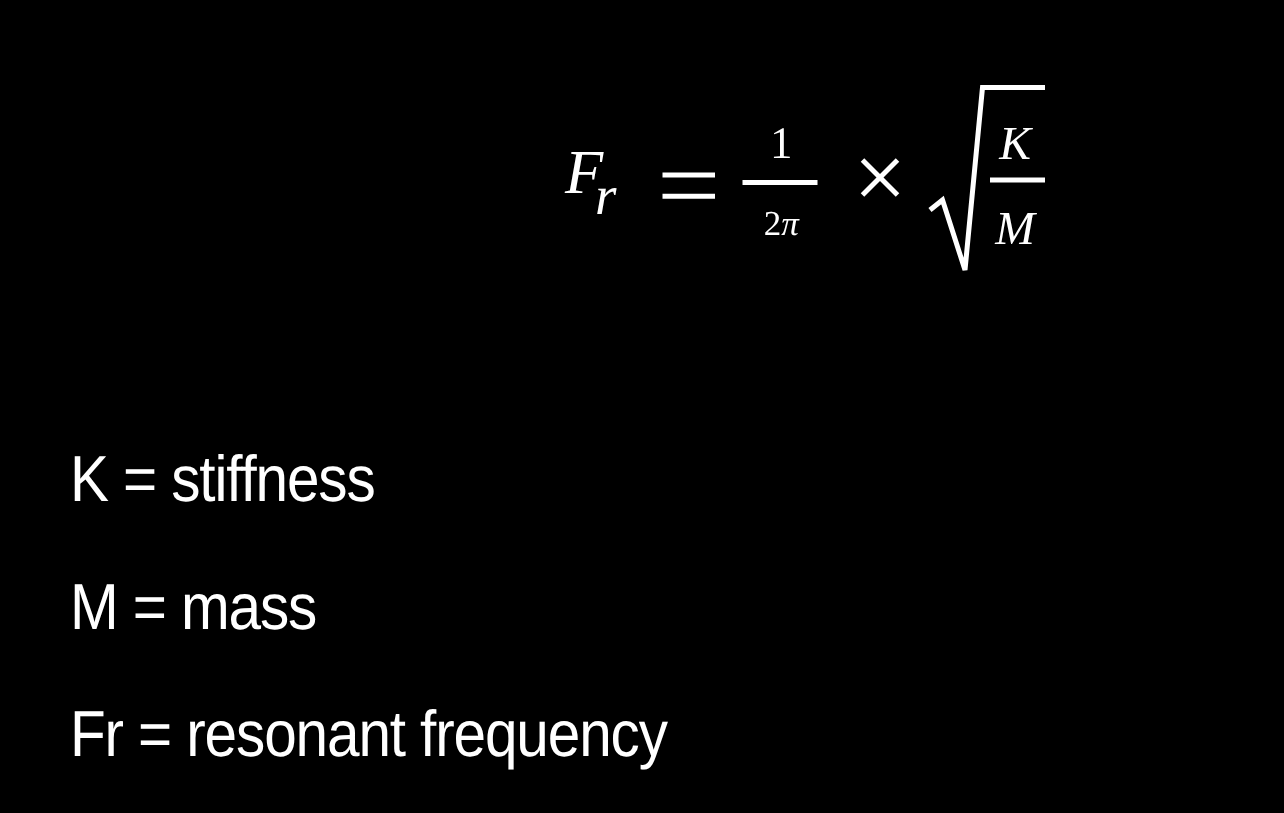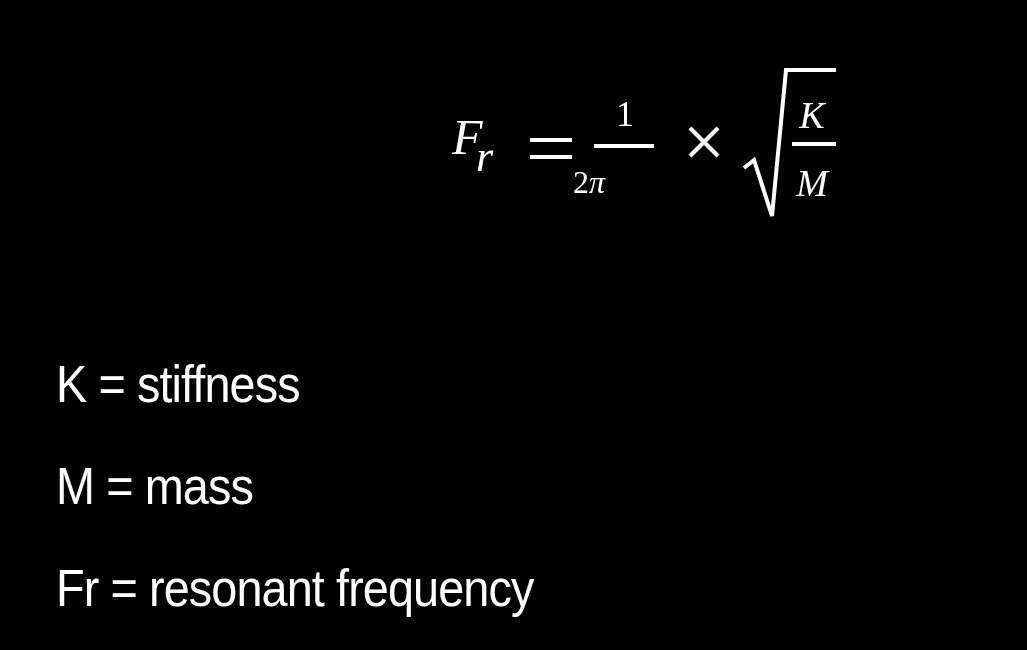--- a/index.html
+++ b/index.html
@@ -50,21 +50,21 @@
     .f-eq .bar.b2 { top: 17px; }
     .frac-num, .frac-den {
       position: absolute;
       color: #fff;
       font-family: "Liberation Serif", serif;
       line-height: 1;
       text-align: center;
     }
     .frac1-num { left: 596px; top: 96px; width: 58px; font-size: 36px; font-style: normal; }
     .frac1-bar { position: absolute; left: 594px; top: 144px; width: 60px; height: 4px; background: #fff; }
-    .frac1-den { left: 556px; top: 166px; width: 66px; font-size: 32px; }
+    .frac1-den { left: 592px; top: 166px; width: 66px; font-size: 28px; }
     .frac1-den .pi { font-style: italic; }
     .f-times {
       position: absolute;
       left: 684px; top: 122px;
       width: 40px; height: 40px;
     }
     .f-times svg { width: 40px; height: 40px; display: block; }
     .sqrt-svg {
       position: absolute;
       left: 740px; top: 64px;

